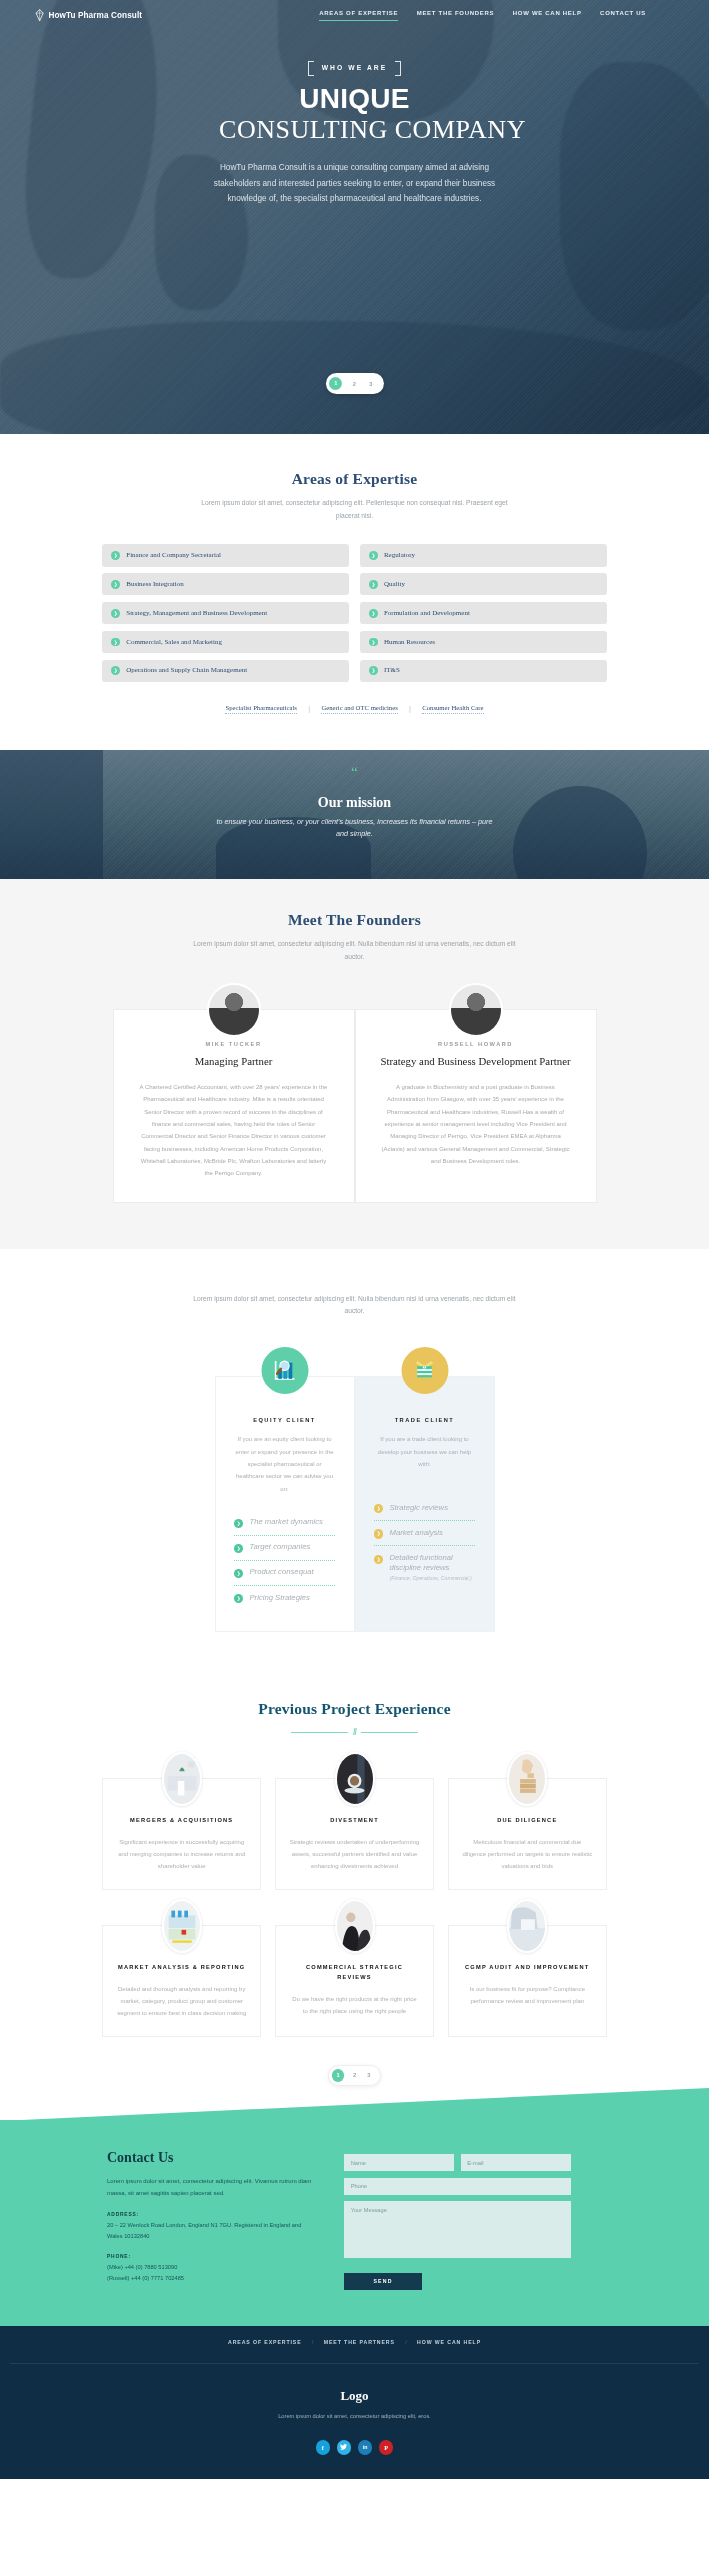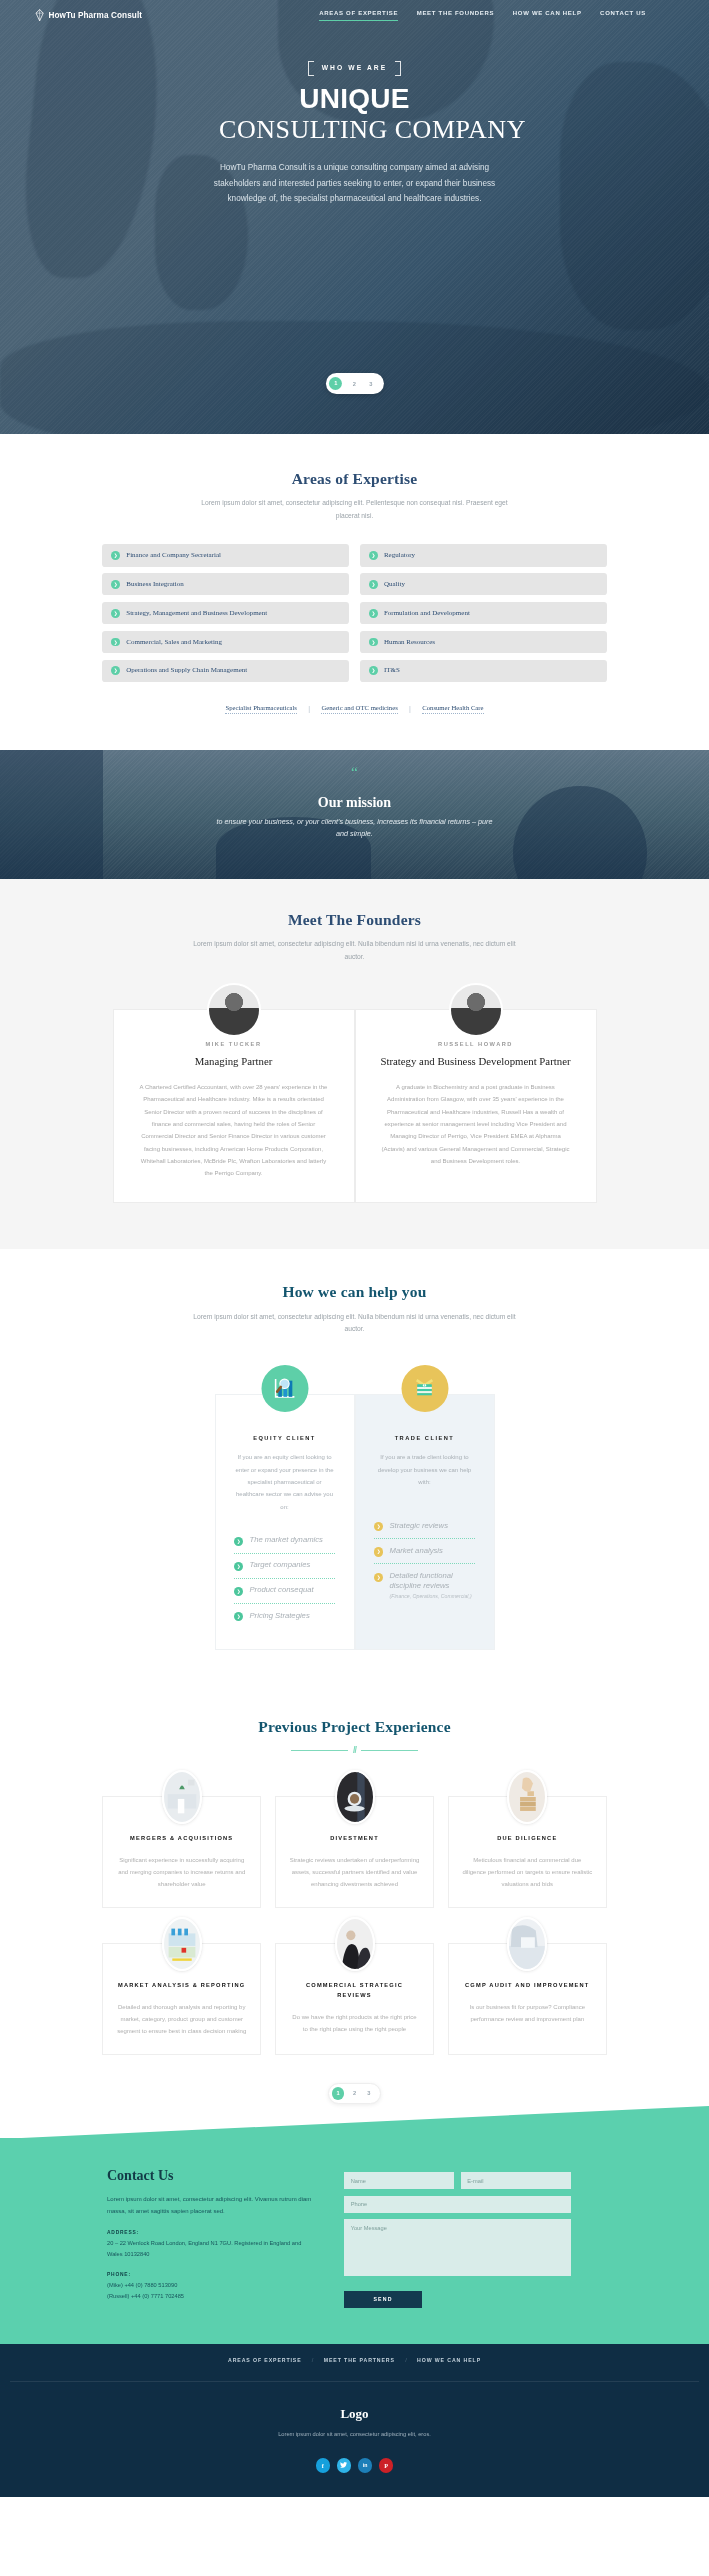--- a/index.html
+++ b/index.html
@@ -286,21 +286,20 @@
             <div class="ph"></div>
           </div>
       <div class="f-name">RUSSELL HOWARD</div>
       <div class="f-role">Strategy and Business Development Partner</div>
       <div class="f-bio">A graduate in Biochemistry and a post graduate in Business Administration from Glasgow, with over 35 years' experience in the Pharmaceutical and Healthcare industries, Russell Has a wealth of experience at senior management level including Vice President and Managing Director of Perrigo, Vice President EMEA at Alpharma (Actavis) and various General Management and Commercial, Strategic and Business Development roles.</div>
     </div>
   </div>
 </section>
 
 <section class="help">
-  <h2 class="sec-title teal">How we can help you</h2>
   <p class="sec-sub">Lorem ipsum dolor sit amet, consectetur adipiscing elit. Nulla bibendum nisi id urna venenatis, nec dictum elit auctor.</p>
 
   <div class="help-cards">
 
     <div class="h-card equity">
       <div class="h-ico green">
         <svg width="24" height="23" viewBox="0 0 46 44">
           <path d="M6 4 V38 H42" stroke="#fff" stroke-width="3" fill="none"></path>
           <rect x="11" y="20" width="7" height="18" fill="#0e7ab5"></rect>
           <rect x="21" y="13" width="7" height="25" fill="#1f94cf"></rect>

